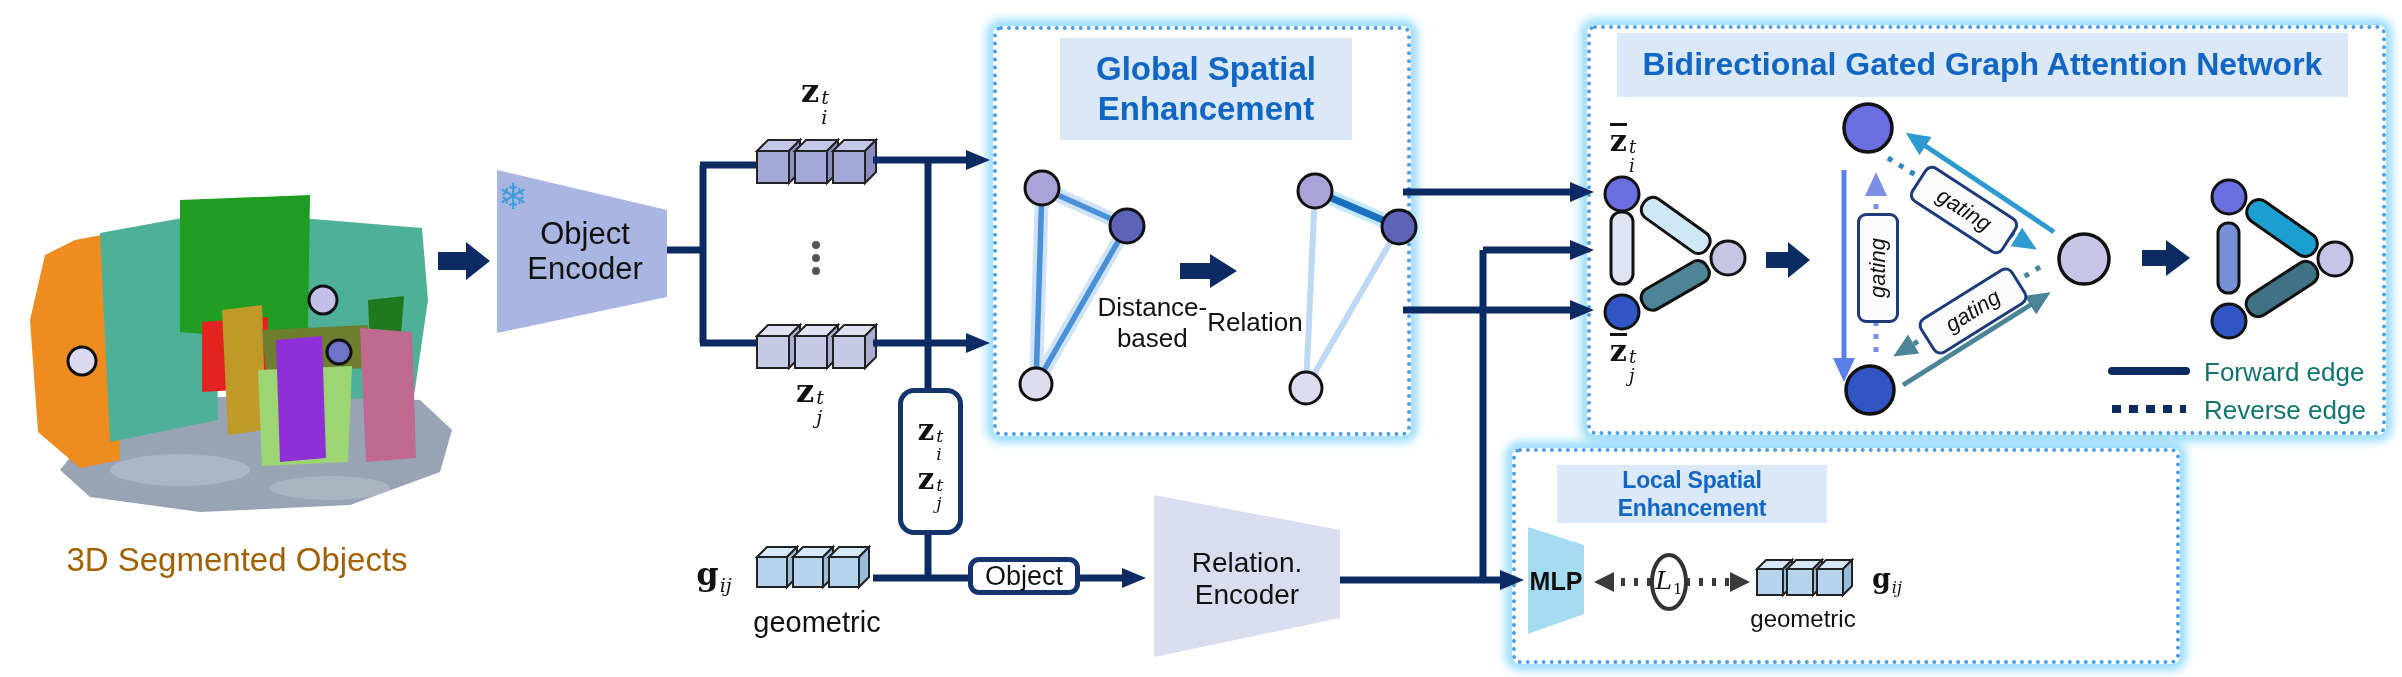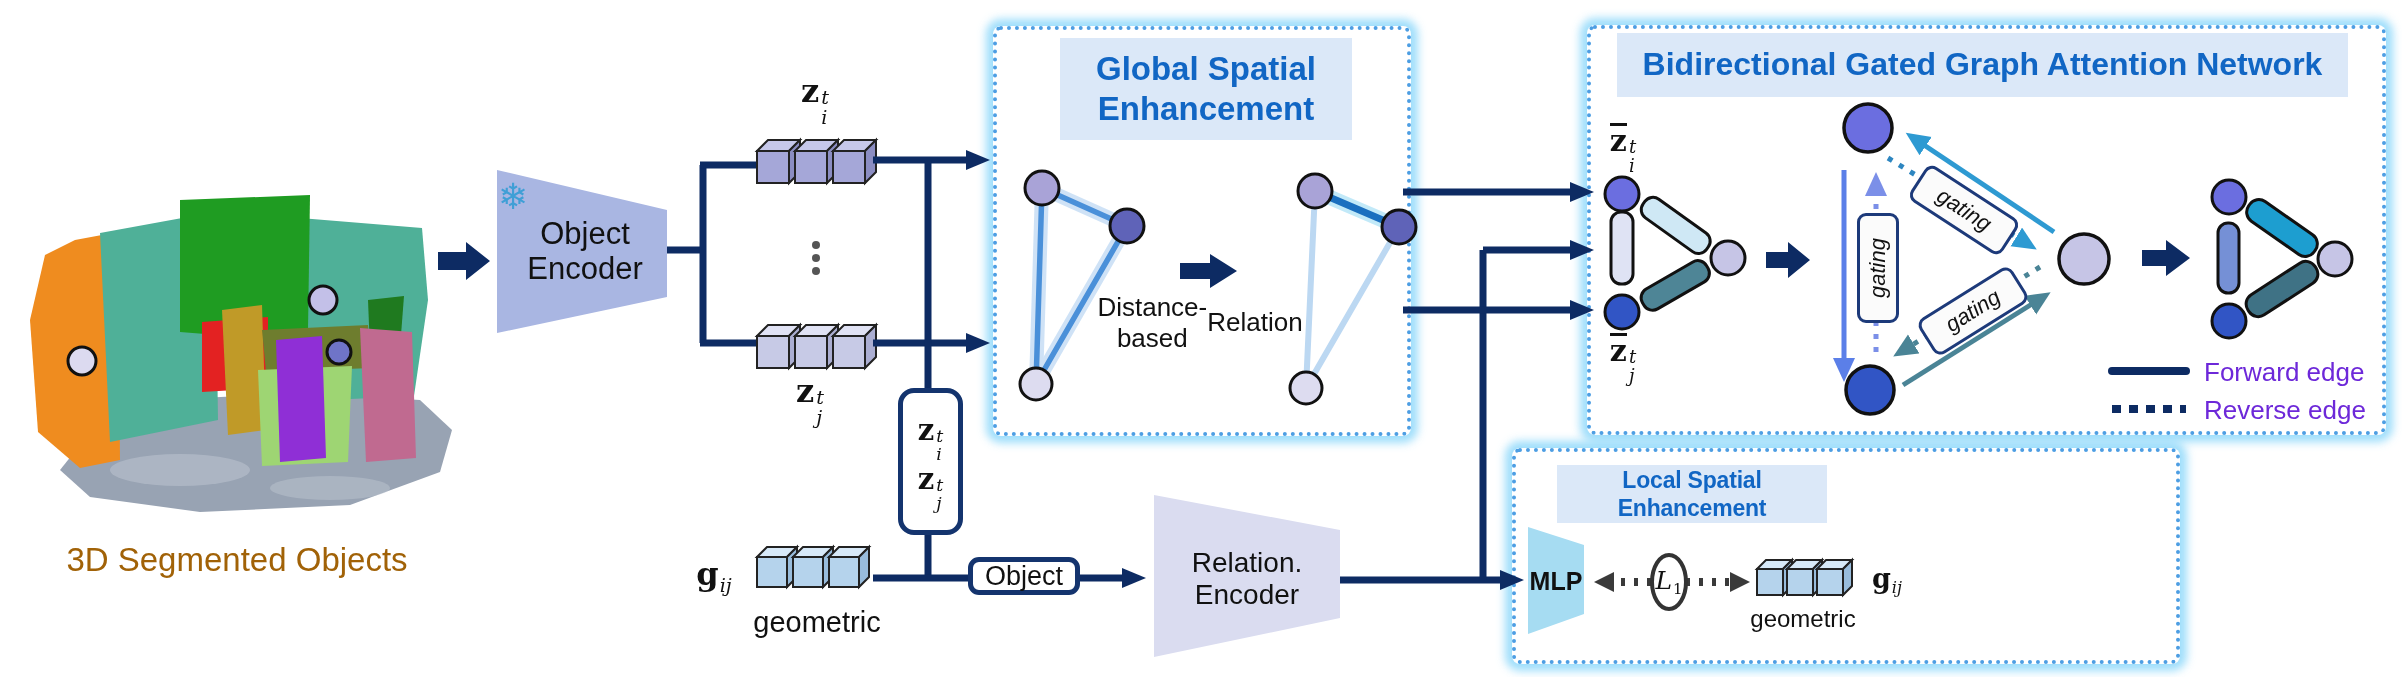--- a/index.html
+++ b/index.html
@@ -26,21 +26,21 @@
       transform:translateY(.10em);margin-left:2px}
   .subonly{font-size:.60em;font-style:italic;vertical-align:-0.35em;margin-left:1px}
   .navybox{
     position:absolute;border:5px solid #14346e;border-radius:12px;background:#fff;
   }
   .gating{
     position:absolute;background:#fbfbfb;border:3px solid #1d3a7a;border-radius:9px;
     color:#111;display:flex;align-items:center;justify-content:center;
     font-size:22px;width:104px;height:36px;font-style:italic;
   }
-  .legendtxt{position:absolute;font-size:26px;color:#6d28d9;white-space:nowrap}
+  .legendtxt{position:absolute;font-size:26px;color:#0f766e;white-space:nowrap}
 </style>
 </head>
 <body>
 
 <div class="panel" style="left:993px;top:26px;width:410px;height:402px"></div>
 <div class="panel" style="left:1587px;top:25px;width:791px;height:402px"></div>
 <div class="panel" style="left:1512px;top:448px;width:660px;height:208px"></div>
 
 <svg class="abs" style="left:0;top:0" width="2402" height="677" viewBox="0 0 2402 677">
   <defs>

